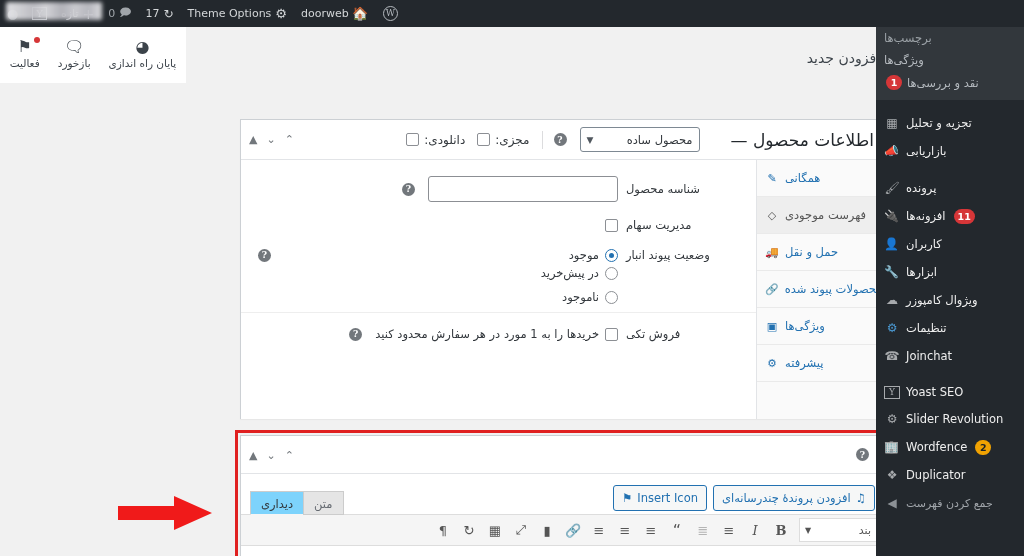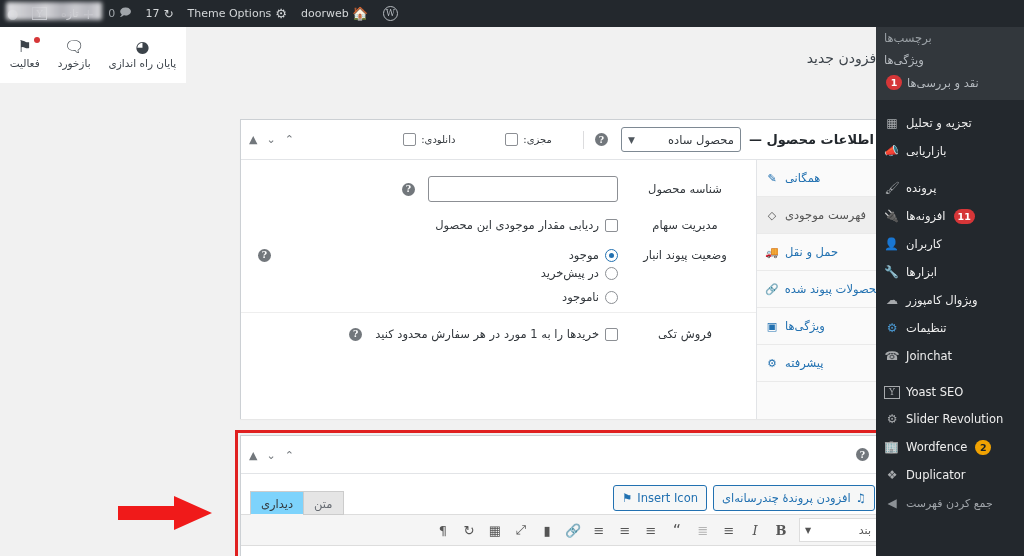--- a/index.html
+++ b/index.html
@@ -134,33 +134,33 @@
     display: inline-flex; align-items: center; justify-content: center;
     width: 13px; height: 13px; border-radius: 50%;
     background: #72777c; color: #fff; font-size: 9px; font-weight: bold;
     font-family: "DejaVu Serif", serif; margin: 0 5px; cursor: pointer;
   }
 
   
   #productdata { top: 92px; right: 15px; width: 645px; height: 300px; }
   .pd-head { display: flex; align-items: center; height: 40px; padding: 0 10px;
              border-bottom: 1px solid #e2e4e7; position: relative; }
-  .pd-title { font-size: 13px; color: #23282d; font-weight: bold; }
+  .pd-title { font-size: 17px; color: #23282d; font-weight: normal; margin-left: 23px; }
   .pd-select {
     height: 25px; min-width: 120px; border: 1px solid #7e8993; border-radius: 3px;
     background: #fff; color: #32373c; font-size: 11.5px;
     display: flex; align-items: center; justify-content: space-between;
     padding: 0 6px; margin: 0 8px; cursor: pointer;
   }
   .pd-select .cv { flex: 1; text-align: right; padding-left: 18px; }
   .pd-select .chev { color: #50575e; font-size: 9px; }
   .pd-divider { width: 1px; height: 18px; background: #dcdcde; margin: 0 6px; }
   .cb-label {
     display: flex; align-items: center; gap: 5px;
-    font-size: 10px; color: #32373c; margin: 0 25px; cursor: pointer;
+    font-size: 12px; color: #32373c; margin: 0 6px; cursor: pointer;
   }
   .chk {
     width: 13px; height: 13px; border: 1px solid #8c8f94; border-radius: 2px;
     background: #fff; flex: 0 0 13px;
   }
 
   .pd-body { display: flex; height: 259px; }
   .pd-tabs {
     width: 128px; flex: 0 0 128px; background: #fafafa;
     border-right: 1px solid #e2e4e7; 
@@ -174,21 +174,21 @@
   }
   .pd-tab .ti { width: 14px; text-align: center; font-size: 11px; color: #2271b1; }
   .pd-tab.active { background: #eee; color: #555; font-weight: normal; }
   .pd-tab.active .ti { color: #555; }
   .pd-panel { flex: 1; padding: 8px 0 0 0; position: relative; background: #fff; }
 
   .fld {
     display: flex; align-items: center; padding: 8px 12px; gap: 8px;
     font-size: 11.5px; color: #32373c;
   }
-  .fld .lab { width: 118px; flex: 0 0 118px; text-align: center; color: #32373c; }
+  .fld .lab { width: 118px; flex: 0 0 118px; text-align: left; color: #32373c; }
   .fld.border-top { border-top: 1px solid #eee; margin-top: 6px; padding-top: 14px; }
   .txt-in {
     width: 190px; height: 26px; border: 1px solid #8c8f94; border-radius: 3px;
     background: #fff;
   }
   .inline-cb { display: flex; align-items: center; gap: 6px; cursor: pointer; }
   .radio {
     width: 13px; height: 13px; border-radius: 50%; border: 1px solid #8c8f94;
     background: #fff; flex: 0 0 13px; position: relative;
   }
@@ -455,21 +455,20 @@
         <div class="fld">
           <span class="lab">شناسه محصول</span>
           <input class="txt-in" type="text" style="">
           <span class="help-ico">?</span>
         </div>
 
         <div class="fld">
           <span class="lab">مدیریت سهام</span>
           <label class="inline-cb">
             <span class="chk"></span>
-            <span>ردیابی مقدار موجودی این محصول</span>
           </label>
         </div>
 
         <div class="fld" style="padding-bottom:2px;">
           <span class="lab">وضعیت پیوند انبار</span>
           <label class="inline-cb">
             <span class="radio on"></span>
             <span>موجود</span>
           </label>
           <span class="help-ico hint-right">?</span>

